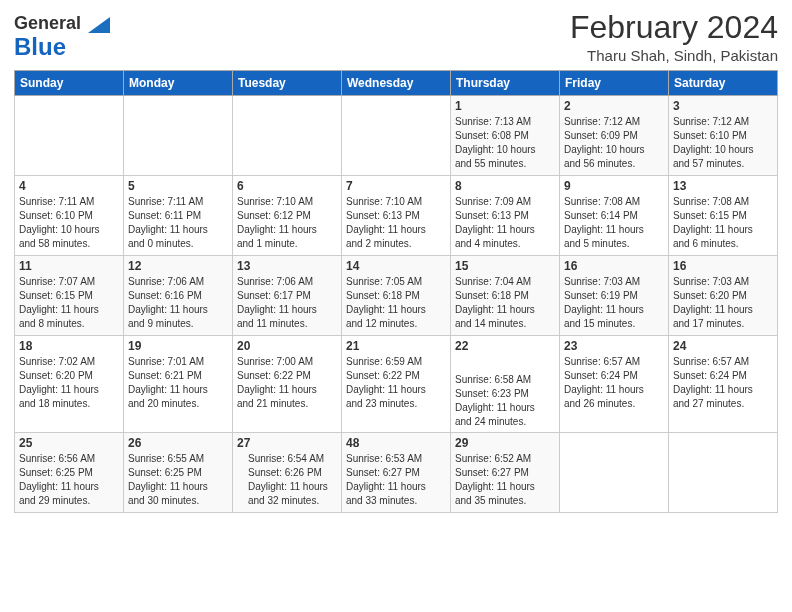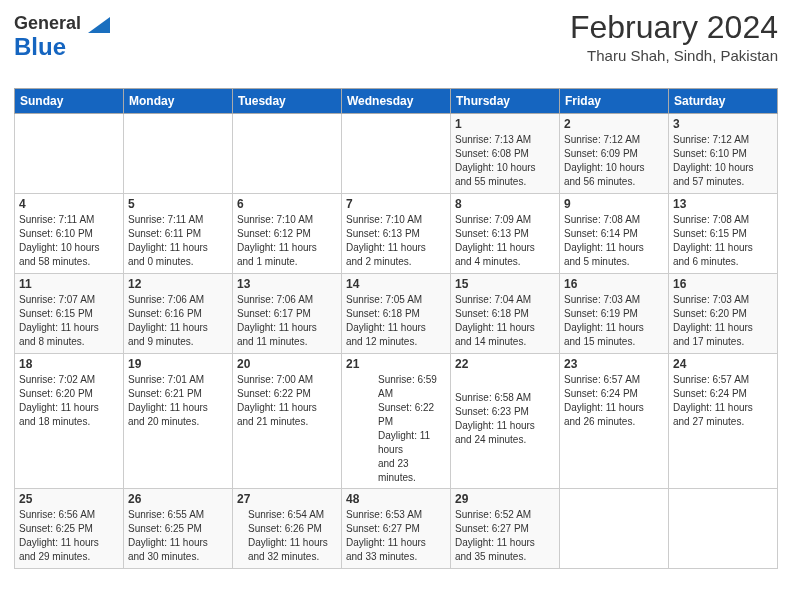--- a/index.html
+++ b/index.html
@@ -13,21 +13,21 @@
     .page {
       width: 792px;
       min-height: 612px;
       padding: 10px 14px 10px 14px;
       background: #fff;
     }
     .header-area {
       display: flex;
       justify-content: space-between;
       align-items: flex-start;
-      margin-bottom: 24px;
+      margin-bottom: 6px;
     }
     .logo {
       display: flex;
       align-items: center;
       margin-top: 4px;
     }
     .title-area {
       text-align: right;
     }
     .month-title {
@@ -264,21 +264,21 @@
           </td>
           <td>
             <span class="day-num">20</span>
             <div class="day-info" style="white-space: pre-line;">Sunrise: 7:00 AM
 Sunset: 6:22 PM
 Daylight: 11 hours
 and 21 minutes.</div>
           </td>
           <td>
             <span class="day-num">21</span>
-            <div class="day-info" style="white-space: pre-line; margin-left: 32px;">Sunrise: 6:59 AM
+            <div class="day-info" style="white-space: pre-line;">Sunrise: 6:59 AM
 Sunset: 6:22 PM
 Daylight: 11 hours
 and 23 minutes.</div>
           </td>
           <td>
             <span class="day-num">22</span>
             <div class="day-info" style="white-space: pre-line; margin-top: 20px;">Sunrise: 6:58 AM
 Sunset: 6:23 PM
 Daylight: 11 hours
 and 24 minutes.</div>

